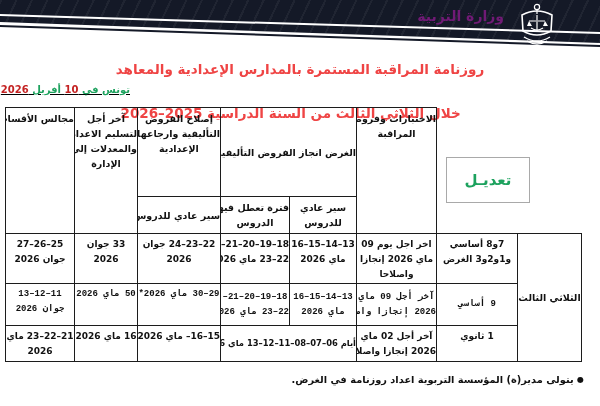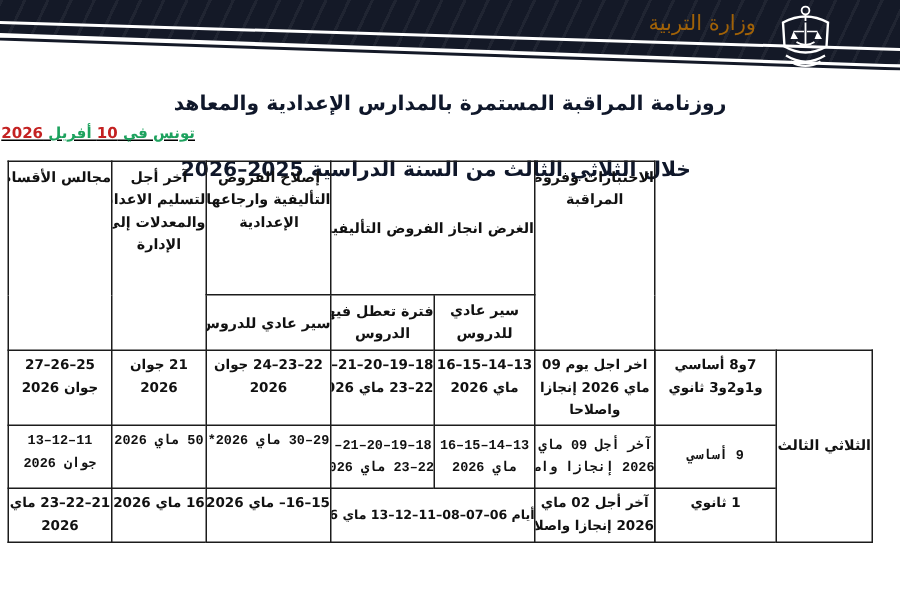--- a/index.html
+++ b/index.html
@@ -13,28 +13,28 @@
   
   .banner-layer { position:absolute; top:0; left:0; width:600px; height:60px; }
   .banner-dark {
     background:#141927;
     background-image:repeating-linear-gradient(115deg, rgba(255,255,255,0.05) 0 2px, rgba(255,255,255,0) 2px 14px);
     clip-path:polygon(0 0, 600px 0, 600px 43px, 0 22px);
   }
   .banner-stripe { background:#ffffff; clip-path:polygon(0 14px, 600px 32px, 600px 34px, 0 16px); }
   .banner-thinline { background:#141927; clip-path:polygon(0 25px, 600px 45px, 600px 47px, 0 27px); }
   .ministry-name {
-    position:absolute; top:8px; right:96px; color:#a16207;
-    font-size:14px; font-weight:normal; letter-spacing:0.5px;
+    position:absolute; top:8px; right:96px; color:#701a75;
+    font-size:14px; font-weight:bold; letter-spacing:0.5px;
   }
   .emblem { position:absolute; top:1px; right:40px; width:46px; height:50px; }
   
   .doc-title {
     position:absolute; top:58px; left:60px; width:480px;
-    text-align:center; color:#0f172a; font-weight:bold;
+    text-align:center; color:#ef4444; font-weight:bold;
     font-size:13.5px; line-height:22px; white-space:pre;
   }
   
   .date-line {
     position:absolute; top:84px; right:470px; width:120px;
     font-size:10px; font-weight:bold; text-align:center;
     text-decoration:underline; white-space:nowrap;margin-left:28px;
   }
   .green { color:#1da25e; }
   .red { color:#c42222; }
@@ -89,20 +89,23 @@
     <path d="M17 27 q6 4 12 0" fill="none" stroke="#fff" stroke-width="1.2"></path>
     <path d="M10 36 Q23 44 36 36 M13 40 Q23 46 33 40" fill="none" stroke="#fff" stroke-width="1.4"></path>
   </svg>
 
   <div class="doc-title"><span>روزنامة المراقبة المستمرة بالمدارس الإعدادية والمعاهد</span><br>
     <span>خلال الثلاثي الثالث من السنة الدراسية 2025–2026</span>
   </div>
 
   <div class="date-line"><span class="green">تونس في </span><span class="red">10</span><span class="green"> أفريل </span><span class="red">2026</span></div>
 
+  <div class="amendment-box">
+    <span>تعديـل</span>
+  </div>
 
   <table id="main-table">
     <colgroup>
         <col style="width:80px">
         <col style="width:67px">
         <col style="width:69px">
         <col style="width:83px">
         <col style="width:63px">
         <col style="width:69px">
       </colgroup>
@@ -130,21 +133,21 @@
     <tr class="r1">
       <td class="data top">اخر اجل يوم 09
 ماي 2026 إنجازا
 واصلاحا</td>
       <td class="data top">13–14–15–16
 ماي 2026</td>
       <td class="data top">18–19–20–21–
 22–23 ماي 2026</td>
       <td class="data top">22–23–24 جوان
 2026</td>
-      <td class="data top">21 جوان
+      <td class="data top">33 جوان
 2026</td>
       <td class="data top">25–26–27
 جوان 2026</td>
     </tr>
     <tr class="r2">
       <td class="data">آخر أجل 09 ماي
 2026 إنجازا واصلاحا</td>
       <td class="data">13–14–15–16
 ماي 2026</td>
       <td class="data">18–19–20–21–
@@ -168,25 +171,26 @@
 
   <table id="ext-table">
     <colgroup>
         <col style="width:64px">
         <col style="width:81px">
       </colgroup>
     <tbody>
         <tr class="r1">
       <td class="hdr" rowspan="3">الثلاثي الثالث</td>
       <td class="data top">7و8 أساسي
-و1و2و3 ثانوي</td>
+و1و2و3 الغرض</td>
     </tr>
     <tr class="r2">
           <td class="data">9 أساسي</td>
         </tr>
     <tr class="r3">
           <td class="data top">1 ثانوي</td>
         </tr>
   </tbody>
     </table>
 
+  <div class="footnote"><span class="bullet">●</span> <span>يتولى مدير(ة) المؤسسة التربوية اعداد روزنامة في الغرض.</span></div>
 
 </div>
 
 </body></html>

